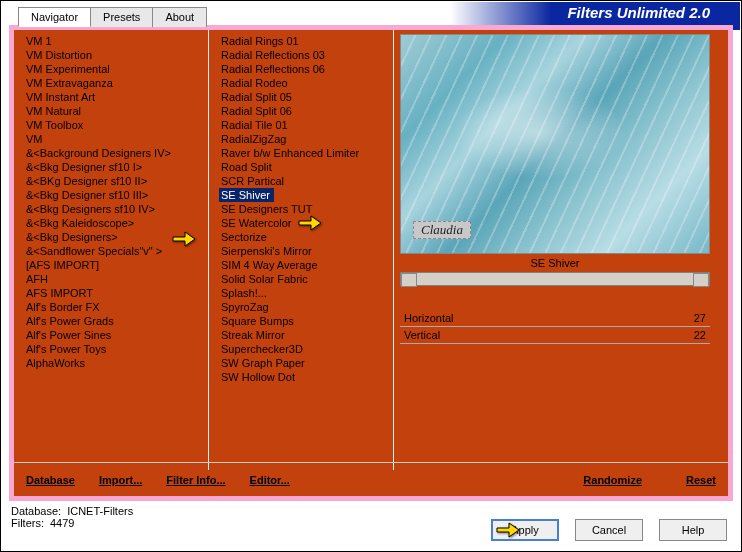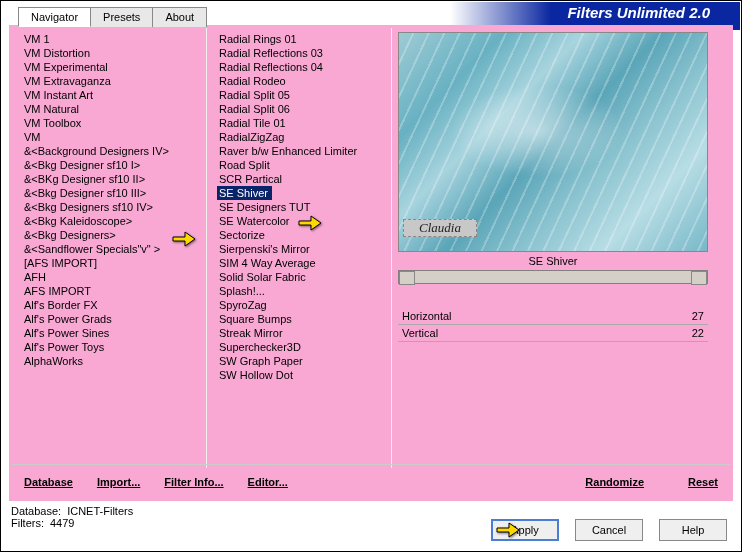--- a/index.html
+++ b/index.html
@@ -1,35 +1,35 @@
 <!DOCTYPE html>
 <html><head>
 <meta charset="utf-8">
 <style>
 * { margin: 0; padding: 0; box-sizing: border-box; font-family: "Segoe UI", Tahoma, Arial, sans-serif; }
 body { background: #fff; width: 742px; height: 552px; overflow: hidden; position: relative; border: 1px solid #000; }
 .title-bar { position: absolute; top: 1px; right: 1px; width: 290px; height: 28px; background: linear-gradient(90deg, #fff 0%, #0a26a0 35%, #0a26a0 100%); color: #fff; font-weight: bold; font-style: italic; font-size: 15px; text-align: right; padding: 2px 30px 0 0; }
 .tabs { position: absolute; top: 6px; left: 17px; display: flex; font-size: 11px; z-index: 2; }
 .tab { padding: 3px 12px; border: 1px solid #888; border-bottom: none; background: #e8e8e8; margin-right: -1px; cursor: pointer; }
 .tab.active { background: #fff; border-bottom: 1px solid #fff; z-index: 3; position: relative; }
-.main-panel { position: absolute; top: 24px; left: 8px; right: 8px; bottom: 50px; border: 3px solid #f9a8d4; background: #f9a8d4; }
+.main-panel { position: absolute; top: 24px; left: 8px; right: 8px; bottom: 50px; border: 5px solid #f9a8d4; background: #c2410c; }
 .columns { display: flex; height: 440px; }
 .col-left, .col-mid { height: 100%; border-right: 1px solid #eee; position: relative; }
 .col-left { width: 195px; }
 .col-mid { width: 185px; }
 .col-right { flex: 1; padding: 4px 4px 0 6px; }
 .listbox { height: 100%; overflow-y: scroll; overflow-x: hidden; font-size: 11px; color: #000; padding: 4px 0 0 10px; }
 .listbox::-webkit-scrollbar { width: 16px; background: #f0f0f0; }
 .listbox::-webkit-scrollbar-thumb { background: #c0c0c0; border: 1px solid #808080; }
 .listbox::-webkit-scrollbar-button { background: #d4d0c8; height: 16px; border: 1px solid #808080; }
 .list-item { padding: 1px 2px; white-space: nowrap; cursor: pointer; position: relative; }
 .list-item.selected { background: #0a246a; color: #fff; display: inline-block; padding-right: 4px; }
 .preview-box { width: 310px; height: 220px; background: linear-gradient(135deg, #9ecbd4 0%, #68b1c2 20%, #a8d4de 35%, #5aa5b8 50%, #8cc4d0 65%, #b8dde5 80%, #78b8c8 100%); border: 1px solid #888; position: relative; overflow: hidden; }
 .preview-box::before { content: ""; position: absolute; inset: 0; background: radial-gradient(ellipse 40% 30% at 45% 45%, rgba(255,255,255,0.5), transparent 70%), repeating-linear-gradient(115deg, rgba(255,255,255,0) 0 12px, rgba(255,255,255,0.25) 12px 14px); mix-blend-mode: screen; }
-.watermark { position: absolute; left: 4px; bottom: 14px; background: #c8c8c8; color: #222; font-family: cursive; font-size: 13px; padding: 0 15px; border: 1px dashed #888; font-style: italic; }
+.watermark { position: absolute; left: 12px; bottom: 14px; background: #c8c8c8; color: #222; font-family: cursive; font-size: 13px; padding: 0 7px; border: 1px dashed #888; font-style: italic; }
 .preview-caption { text-align: center; font-size: 11px; padding: 3px 0; width: 310px; }
 .preview-scroll { width: 310px; height: 14px; background: #d4d0c8; border: 1px solid #808080; position: relative; }
 .preview-scroll::before, .preview-scroll::after { content: ""; position: absolute; top: 0; width: 14px; height: 12px; background: #d4d0c8; border: 1px solid #888; }
 .preview-scroll::before { left: 0; } .preview-scroll::after { right: 0; }
 .params { margin-top: 24px; width: 310px; font-size: 11px; }
 .param-row { display: flex; justify-content: space-between; border-bottom: 1px solid #aaa; padding: 2px 4px; }
 .bottom-toolbar { position: absolute; bottom: 0; left: 0; right: 0; height: 34px; border-top: 1px solid #ccc; display: flex; align-items: center; font-size: 11px; padding: 0 12px; gap: 24px; }
 .bottom-toolbar .spacer { flex: 1; }
 .footer { position: absolute; bottom: 6px; left: 10px; right: 10px; height: 40px; font-size: 11px; }
 .footer-row { display: flex; gap: 6px; }
@@ -78,21 +78,21 @@
           <div class="list-item">Alf's Power Grads</div>
           <div class="list-item">Alf's Power Sines</div>
           <div class="list-item">Alf's Power Toys</div>
           <div class="list-item">AlphaWorks</div>
         </div>
     </div>
     <div class="col-mid">
       <div class="listbox" id="mid-list">
           <div class="list-item">Radial  Rings 01</div>
           <div class="list-item">Radial Reflections 03</div>
-          <div class="list-item">Radial Reflections 04</div>
+          <div class="list-item">Radial Reflections 06</div>
           <div class="list-item">Radial Rodeo</div>
           <div class="list-item">Radial Split 05</div>
           <div class="list-item">Radial Split 06</div>
           <div class="list-item">Radial Tile 01</div>
           <div class="list-item">RadialZigZag</div>
           <div class="list-item">Raver b/w Enhanced Limiter</div>
           <div class="list-item">Road Split</div>
           <div class="list-item">SCR  Partical</div>
           <div><div class="list-item selected">SE Shiver</div></div>
           <div class="list-item">SE Designers TUT</div>

